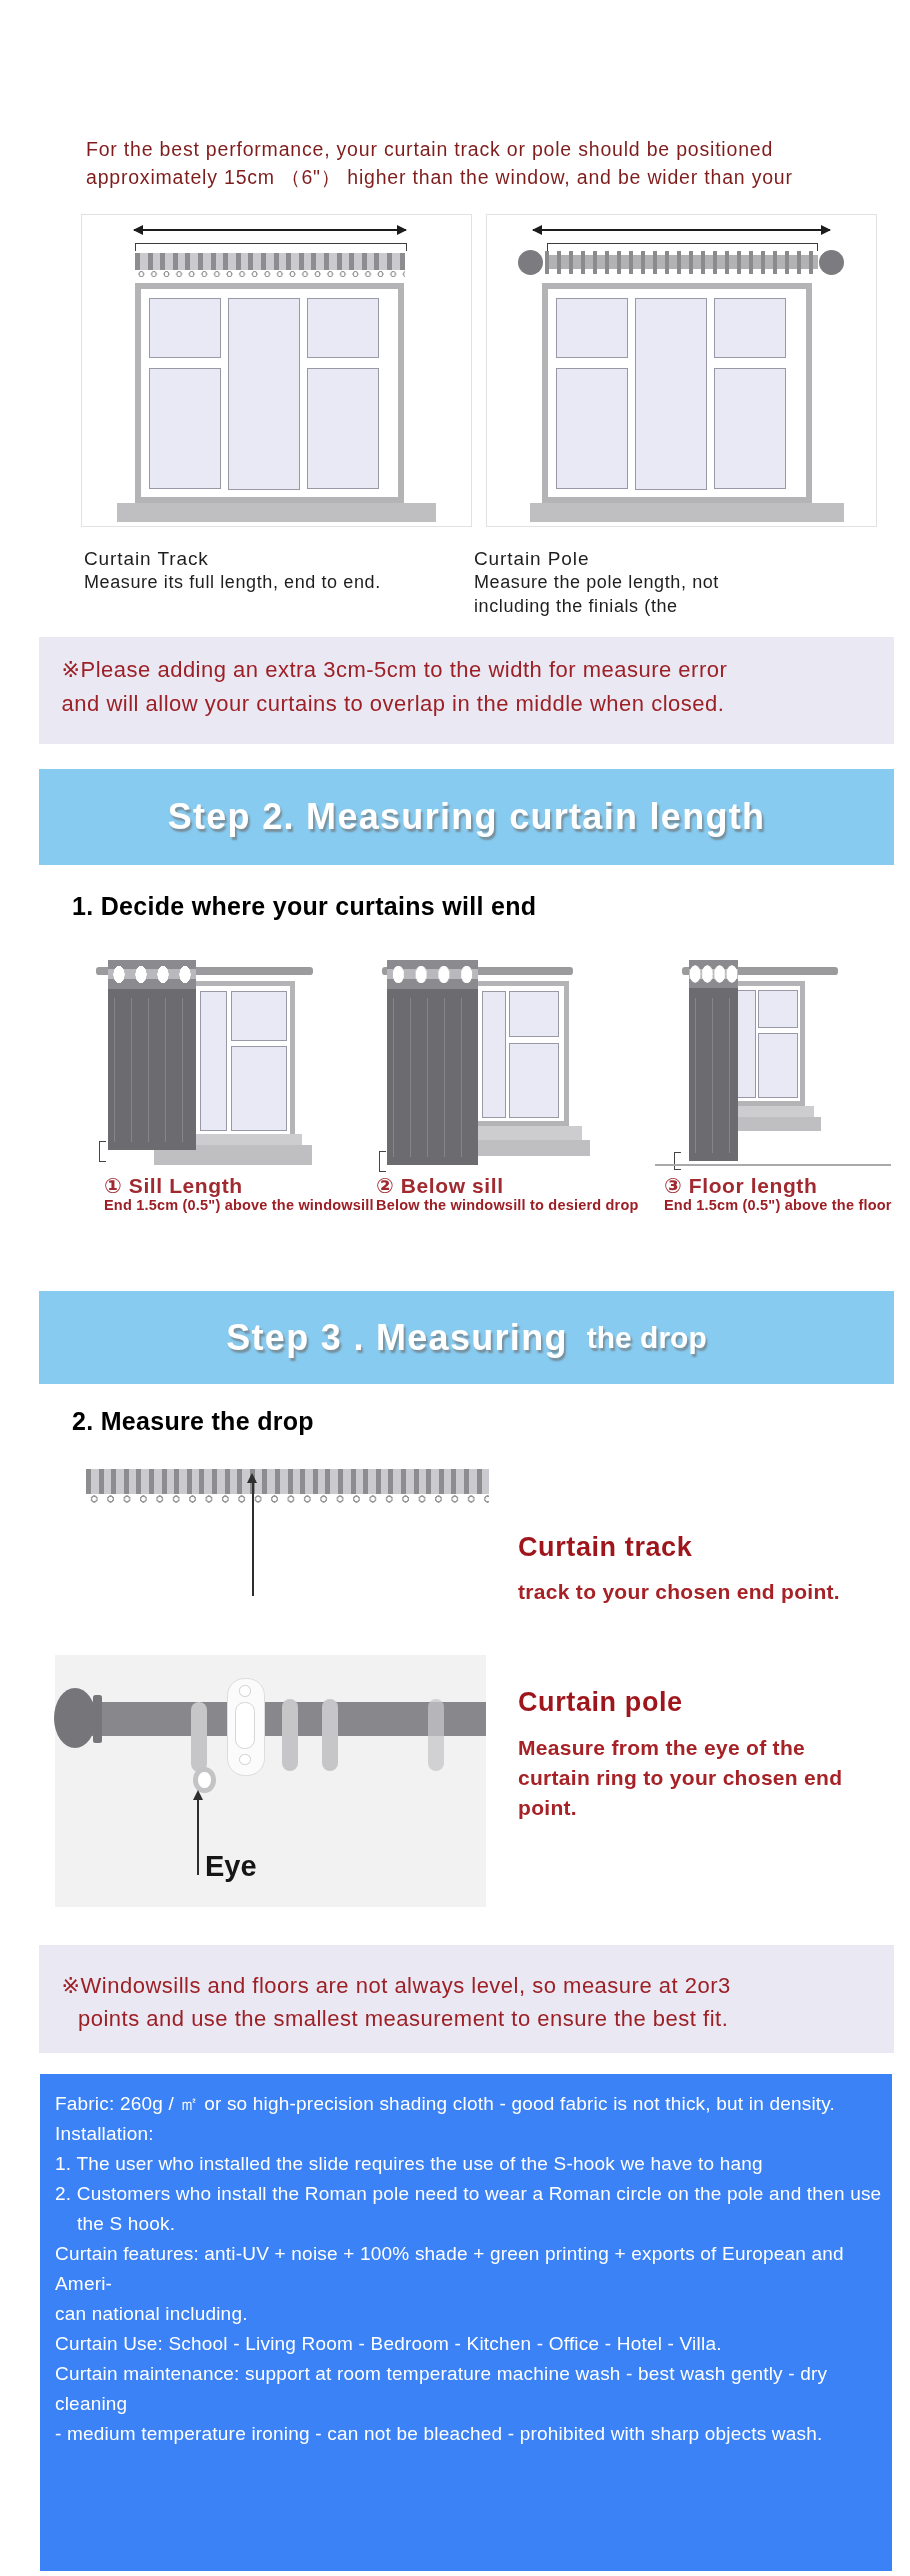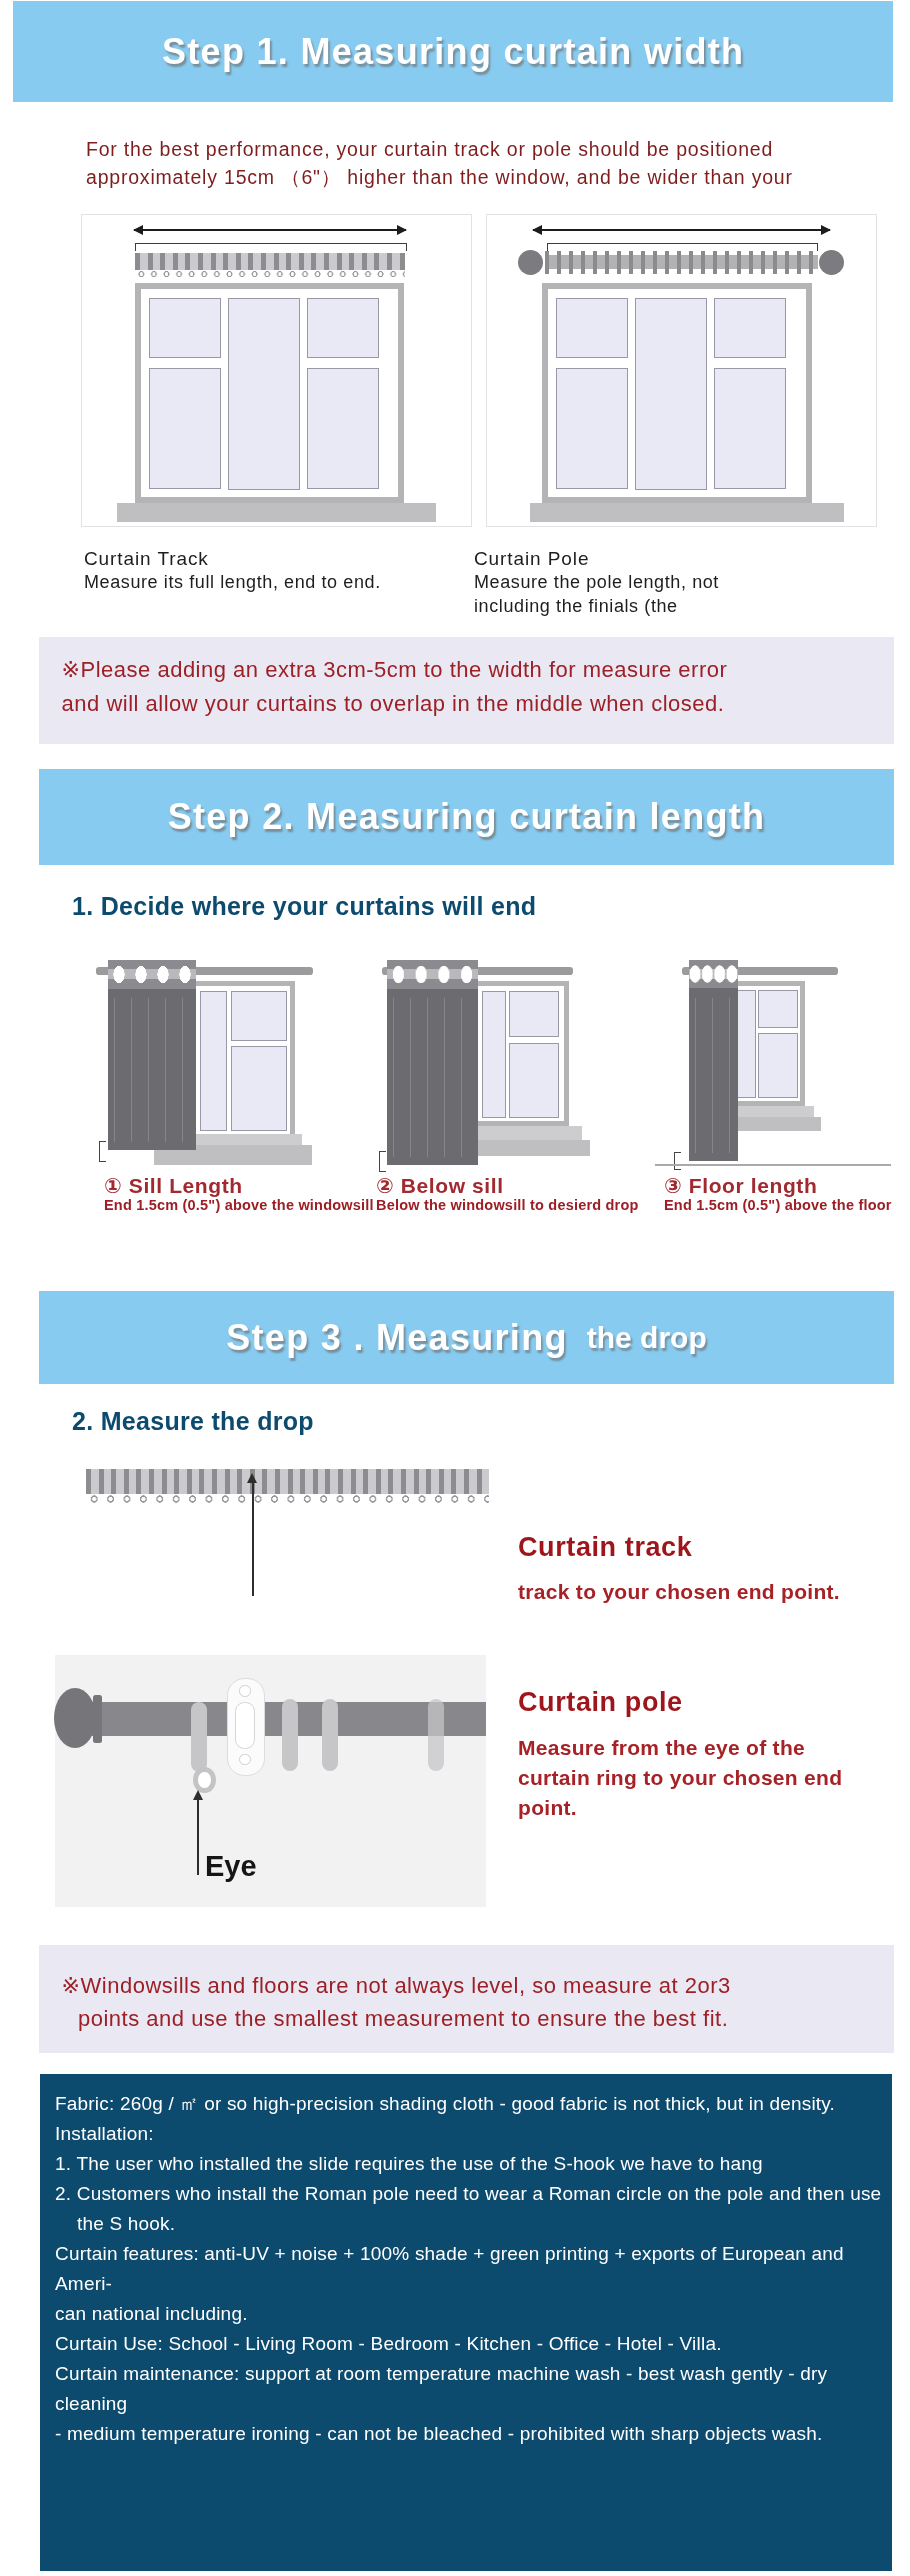--- a/index.html
+++ b/index.html
@@ -9,21 +9,21 @@
 
   
   .banner{position:absolute;background:#87cbf0;display:flex;align-items:center;justify-content:center;}
   .banner-text{color:#ffffff;font-weight:bold;font-size:36px;letter-spacing:1.3px;
                text-shadow:1.9px 2.5px 1.9px rgba(110,110,110,.65);}
   .banner-text2{color:#ffffff;font-weight:bold;font-size:30px;letter-spacing:0px;margin-left:19px;
                text-shadow:1.9px 2.5px 1.9px rgba(110,110,110,.65);}
 
   
   .intro-line{font-size:19.5px;line-height:28px;letter-spacing:0.8px;color:#7f1d1d;white-space:nowrap;}
-  .h-black{position:absolute;font-size:25px;font-weight:bold;color:#0c4a6e;letter-spacing:0.3px;white-space:nowrap;}
+  .h-black{position:absolute;font-size:25px;font-weight:bold;color:#000000;letter-spacing:0.3px;white-space:nowrap;}
   .caption-title{position:absolute;font-size:19px;color:#1e1e1e;letter-spacing:0.9px;white-space:nowrap;}
   .caption-body{position:absolute;font-size:18px;color:#1e1e1e;letter-spacing:0.6px;white-space:nowrap;}
 
   
   .note{position:absolute;background:#e9e8f3;}
   .note-line{font-size:22px;line-height:33px;color:#9c2026;letter-spacing:0.5px;white-space:nowrap;}
 
   
   .s1panel{position:absolute;width:389px;height:311px;background:#ffffff;border:0.6px solid #e2e2e2;}
   .harrow{position:absolute;height:1.9px;background:#1c1c1c;}
@@ -67,31 +67,28 @@
   .red-line{font-size:21px;font-weight:bold;color:#a62227;line-height:30px;letter-spacing:0.3px;white-space:nowrap;}
   .polepanel{position:absolute;background:#f2f2f3;}
   .bigring{position:absolute;border-radius:8.8px;background:#c6c6c8;}
   .eyering{position:absolute;border:5px solid #c4c4c6;border-radius:50%;background:#ffffff;}
   .plate{position:absolute;background:#fbfbfb;border:1.9px solid #dcdcdc;border-radius:17.6px;}
   .hole{position:absolute;width:9.4px;height:9.4px;border:1.9px solid #cfcfcf;border-radius:50%;background:#ffffff;}
   .slot{position:absolute;background:#ffffff;border:1.9px solid #d6d6d6;border-radius:9.4px;}
   .eye-label{position:absolute;font-size:29px;font-weight:bold;color:#161616;white-space:nowrap;}
 
   
-  .infobox{position:absolute;background:#0c4a6e;}
+  .infobox{position:absolute;background:#3b82f6;}
   .info-line{font-size:19px;line-height:30px;color:#ffffff;letter-spacing:0.2px;white-space:pre-wrap;}
 </style>
 </head>
 <body>
 
 <div class="page">
 
-  <div class="banner" style="left:13.2px;top:1.3px;width:880px;height:101px">
-    <span class="banner-text">Step 1. Measuring curtain width</span>
-  </div>
 
   <div class="abs" style="left:86px;top:135px">
     <div class="intro-line">For the best performance, your curtain track or pole should be positioned</div>
     <div class="intro-line">approximately 15cm （6"） higher than the window, and be wider than your</div>
   </div>
 
   <div class="s1panel" style="left:81px;top:214px">
     <div class="harrow" style="left:52px;top:14px;width:272px">
         <i class="l"></i>
         <i class="r"></i>

